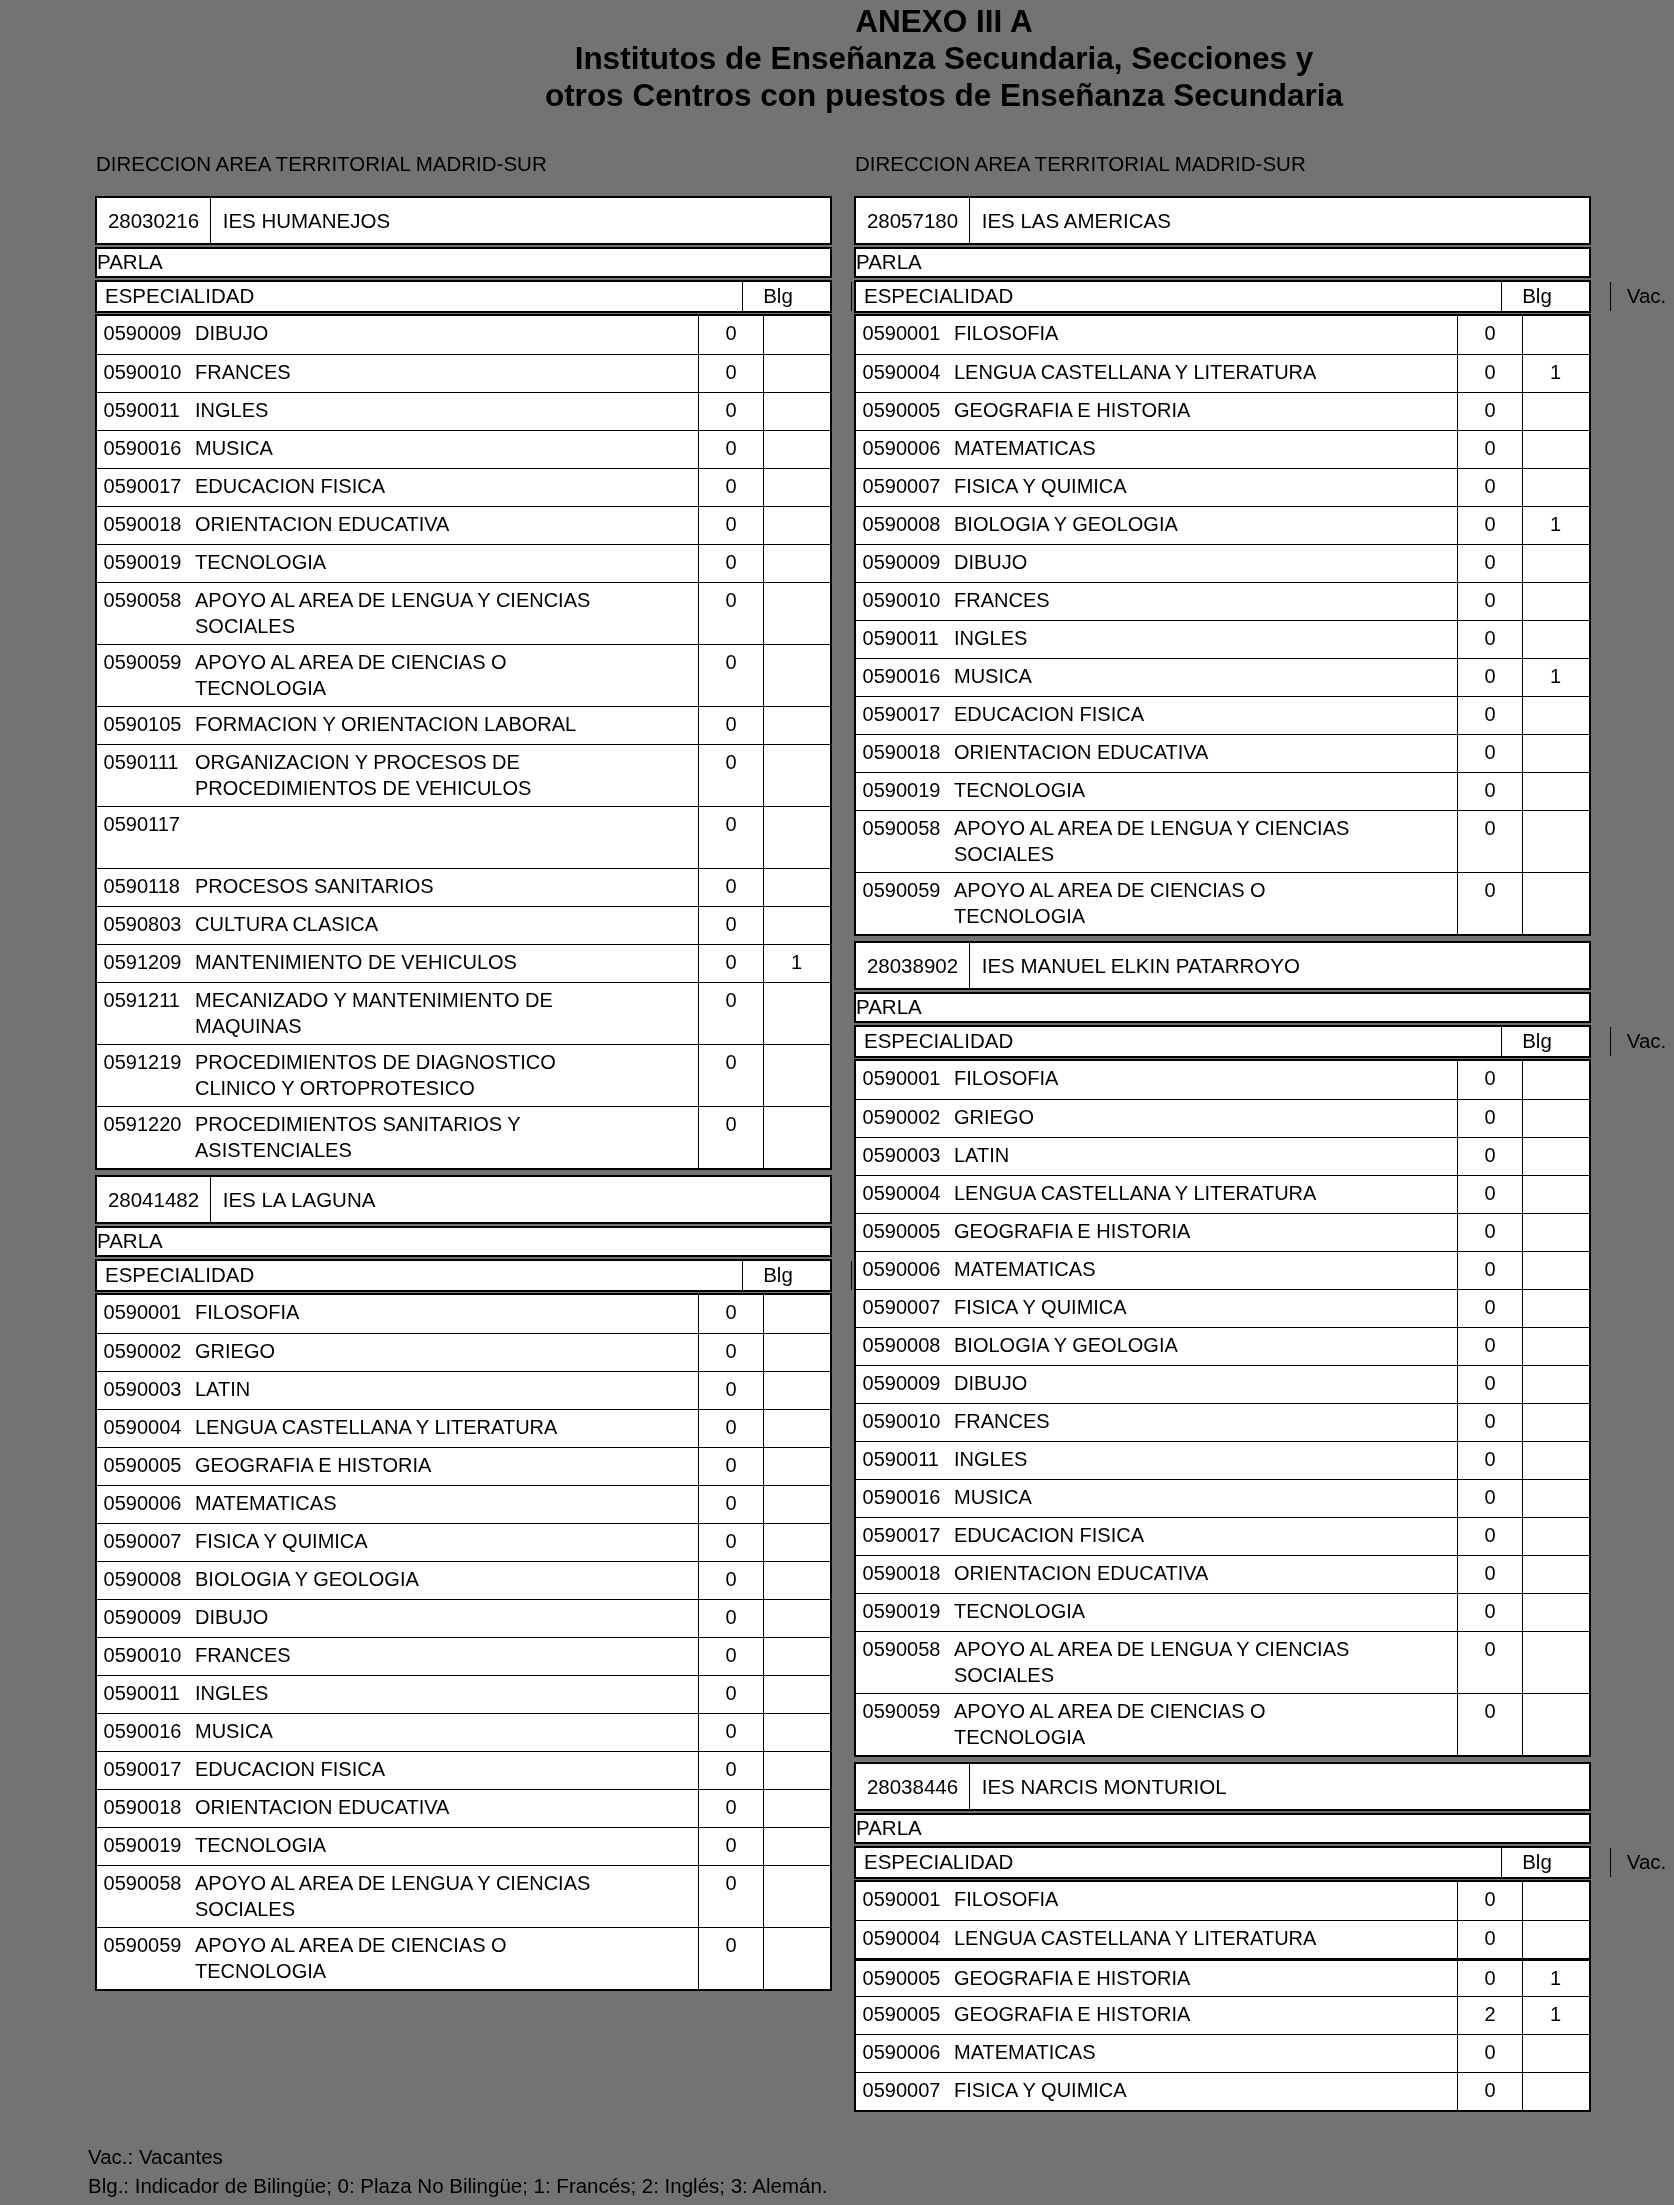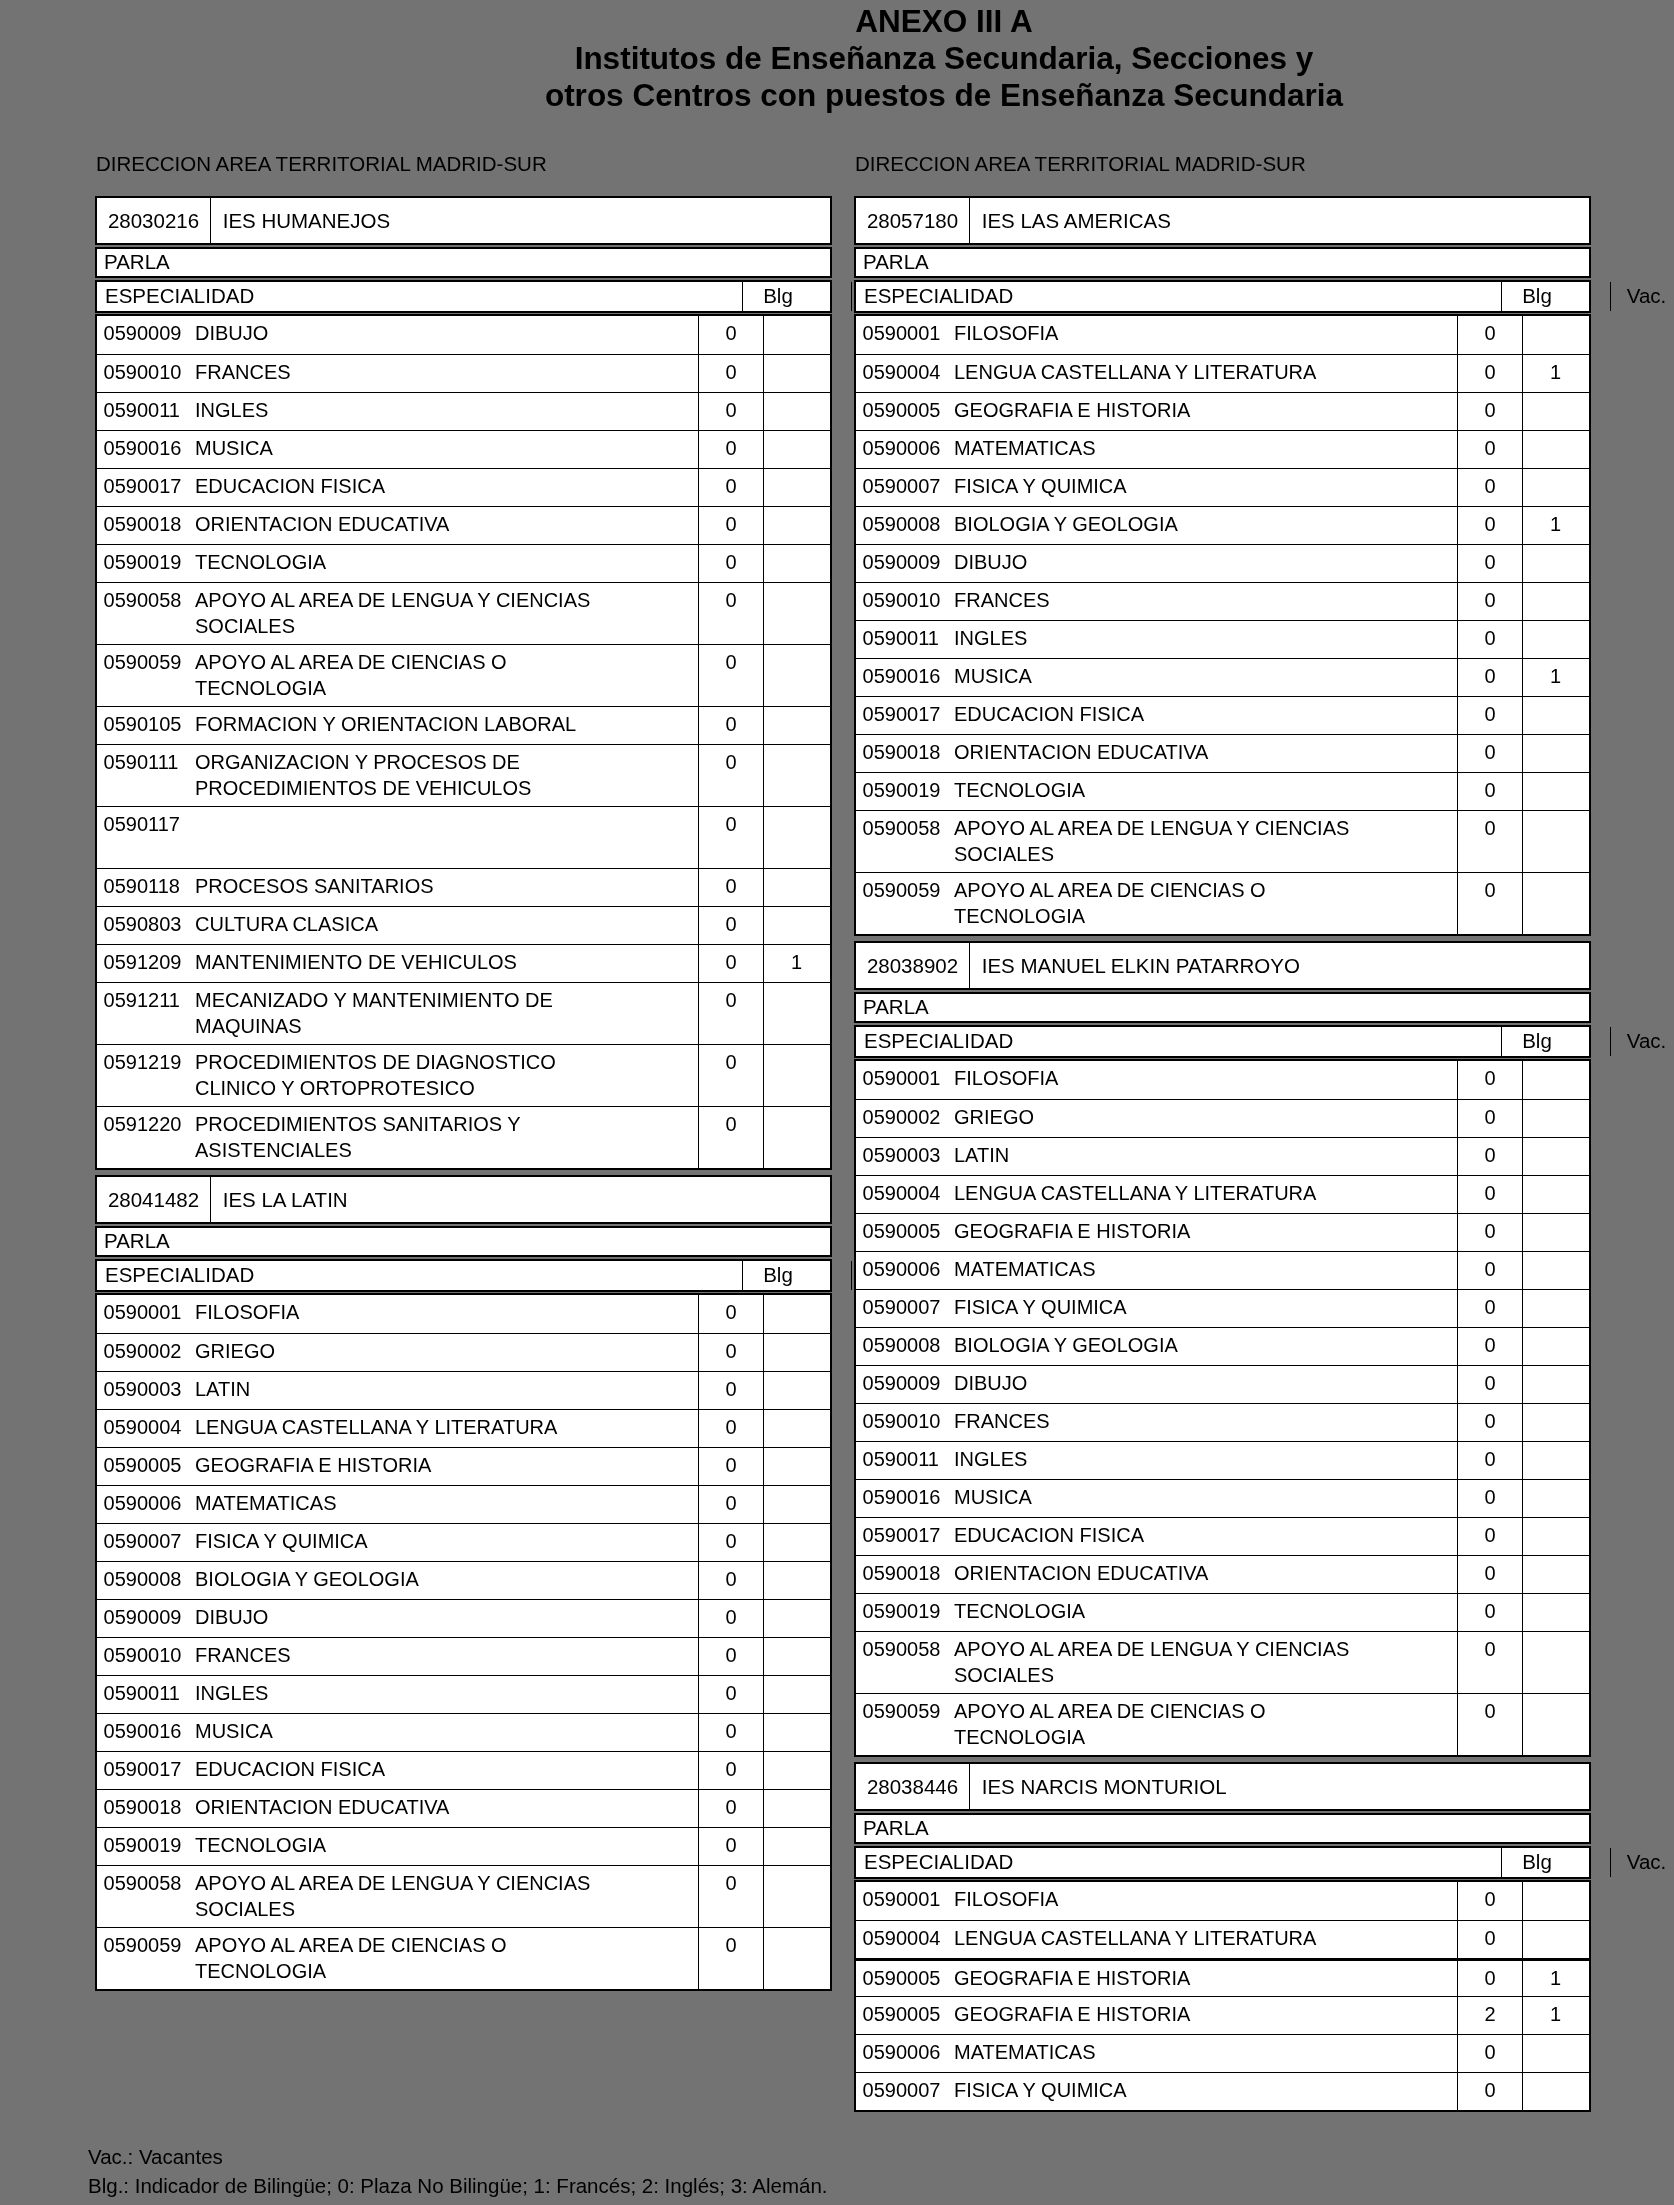--- a/index.html
+++ b/index.html
@@ -70,21 +70,21 @@
     align-items: center;
     padding-left: 11.7px;
   }
   
   .town-row {
     margin-top: 1.5px;
     height: 31.5px;
     font-size: 20.5px;
     display: flex;
     align-items: center;
-    padding-left: 7px;
+    padding-left: 0;
   }
   
   .col-header {
     margin-top: 1.5px;
     height: 33px;
     display: grid;
     grid-template-columns: 601px 65px 66px;
     font-size: 20.5px;
     gap: 44px;
   }
@@ -300,21 +300,21 @@
 ASISTENCIALES</div>
             </div>
             <div class="blg-cell">0</div>
             <div class="vac-cell"></div>
           </div>
         </div>
       </div>
       <div class="school">
         <div class="box inst-row">
           <div class="inst-code">28041482</div>
-          <div class="inst-name">IES LA LATIN</div>
+          <div class="inst-name">IES LA LAGUNA</div>
         </div>
         <div class="box town-row">PARLA</div>
         <div class="box col-header">
           <div class="c-esp">ESPECIALIDAD</div>
           <div class="c-blg">Blg</div>
           <div class="c-vac">Vac.</div>
         </div>
         <div class="box rows-box">
           <div class="spec-row">
             <div class="spec-cell">

